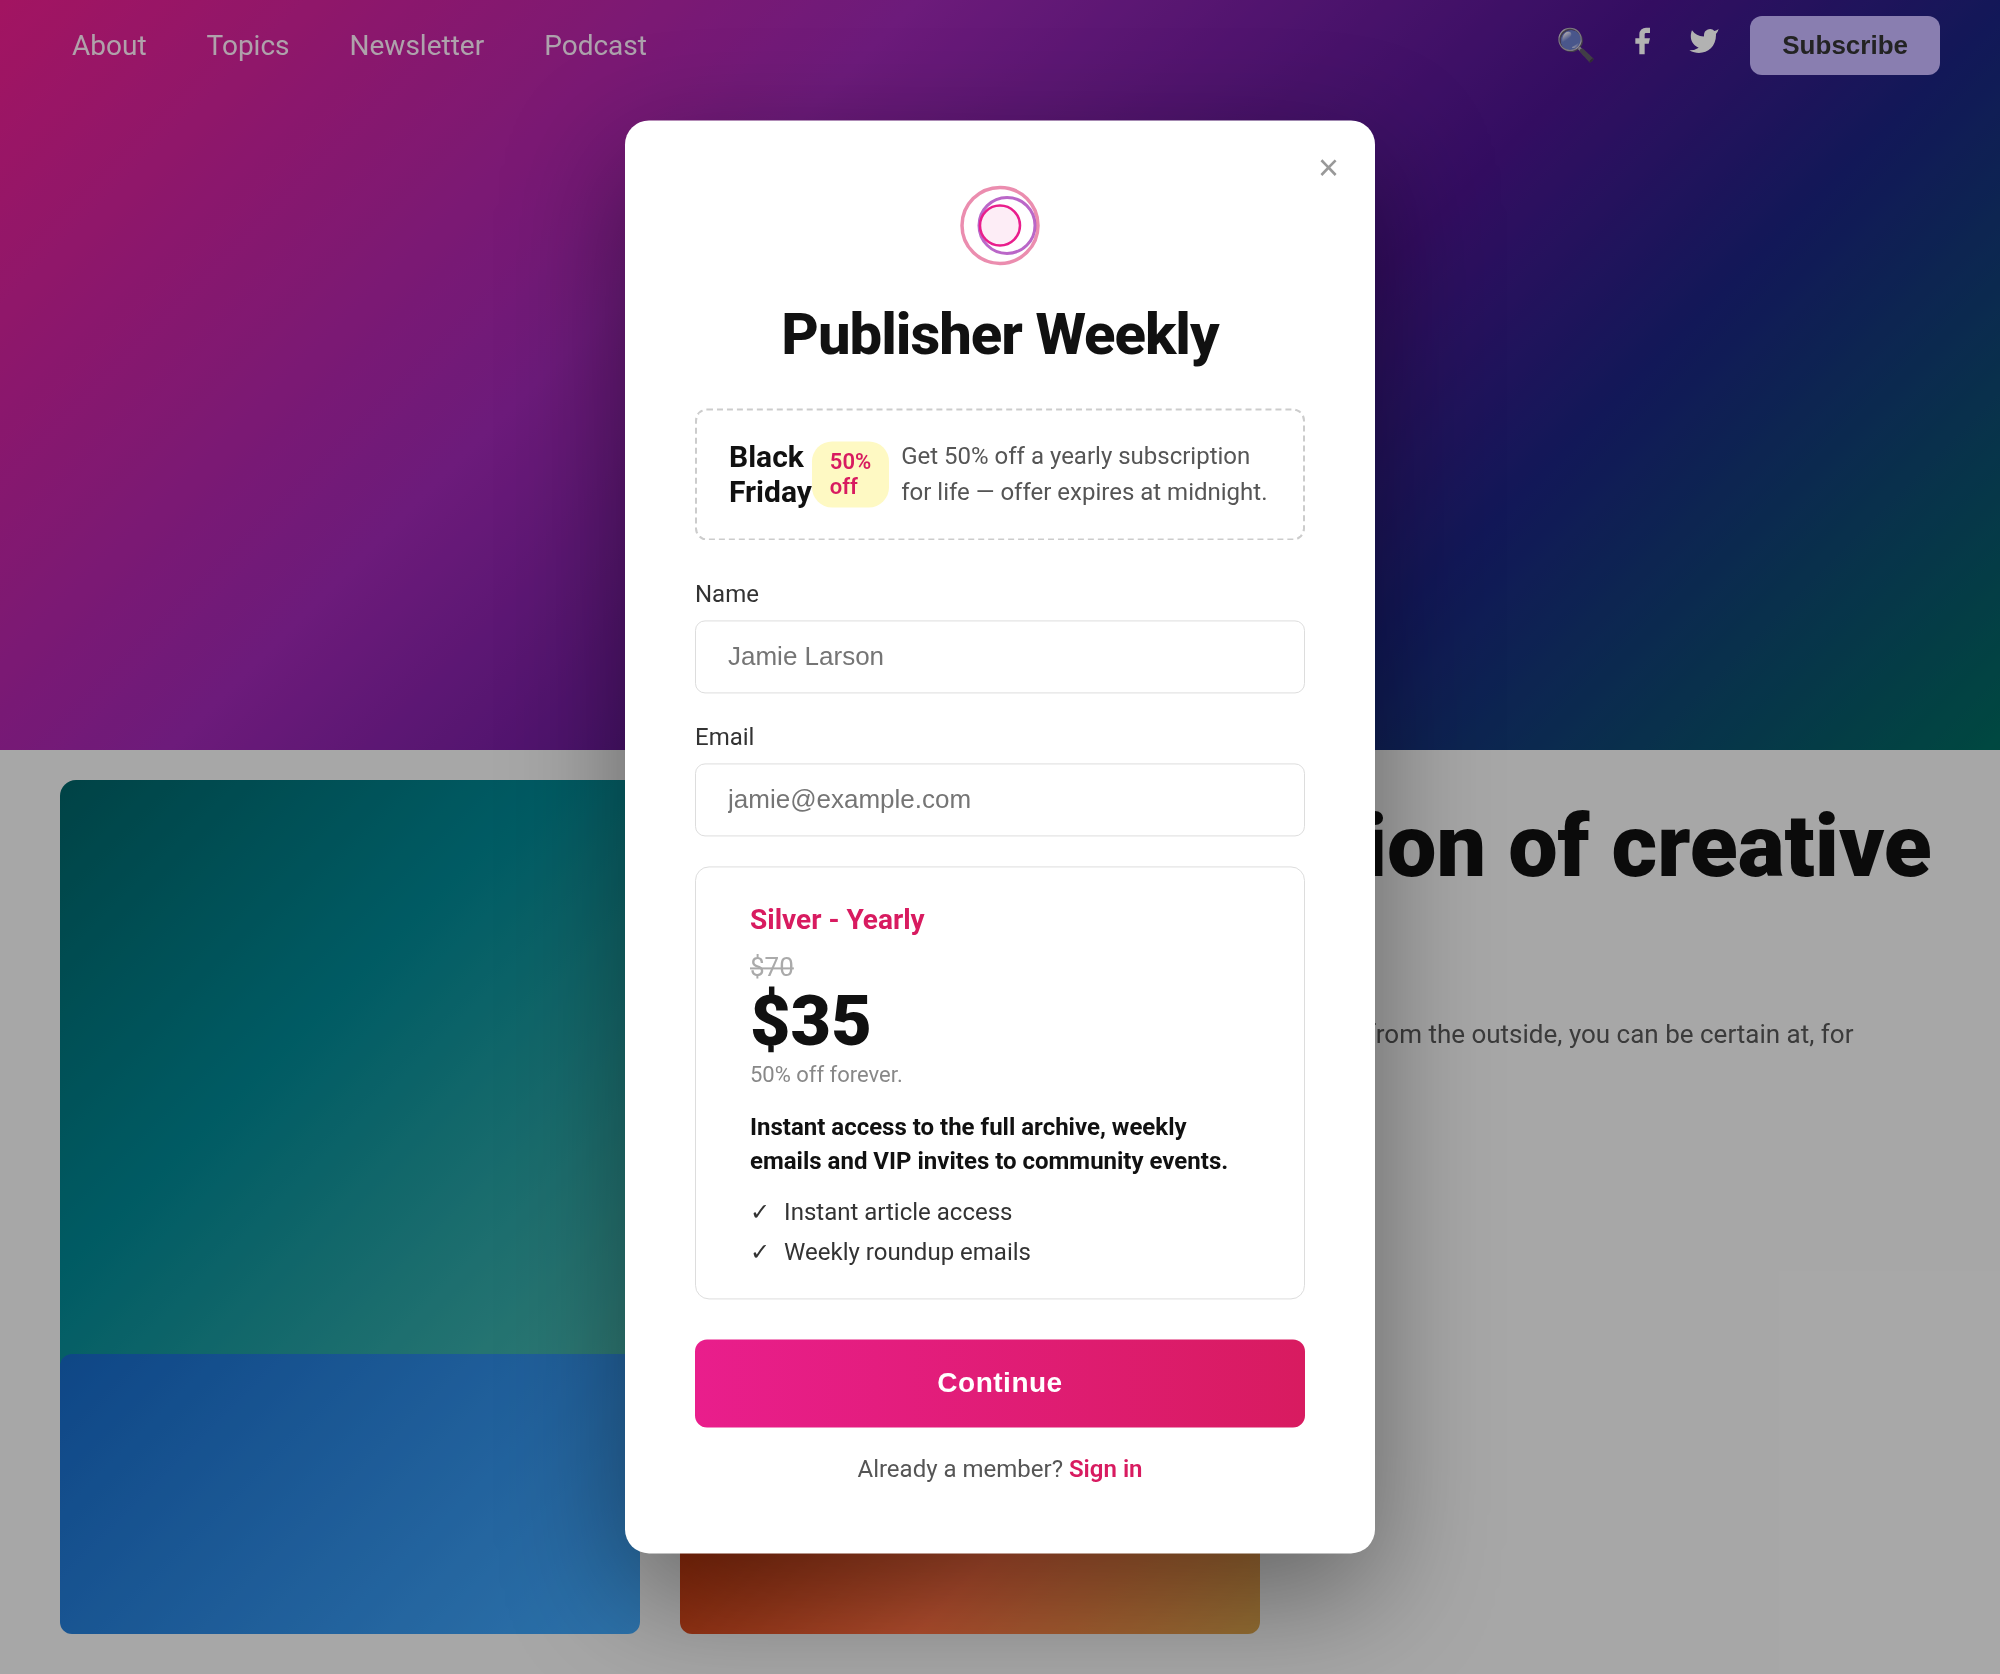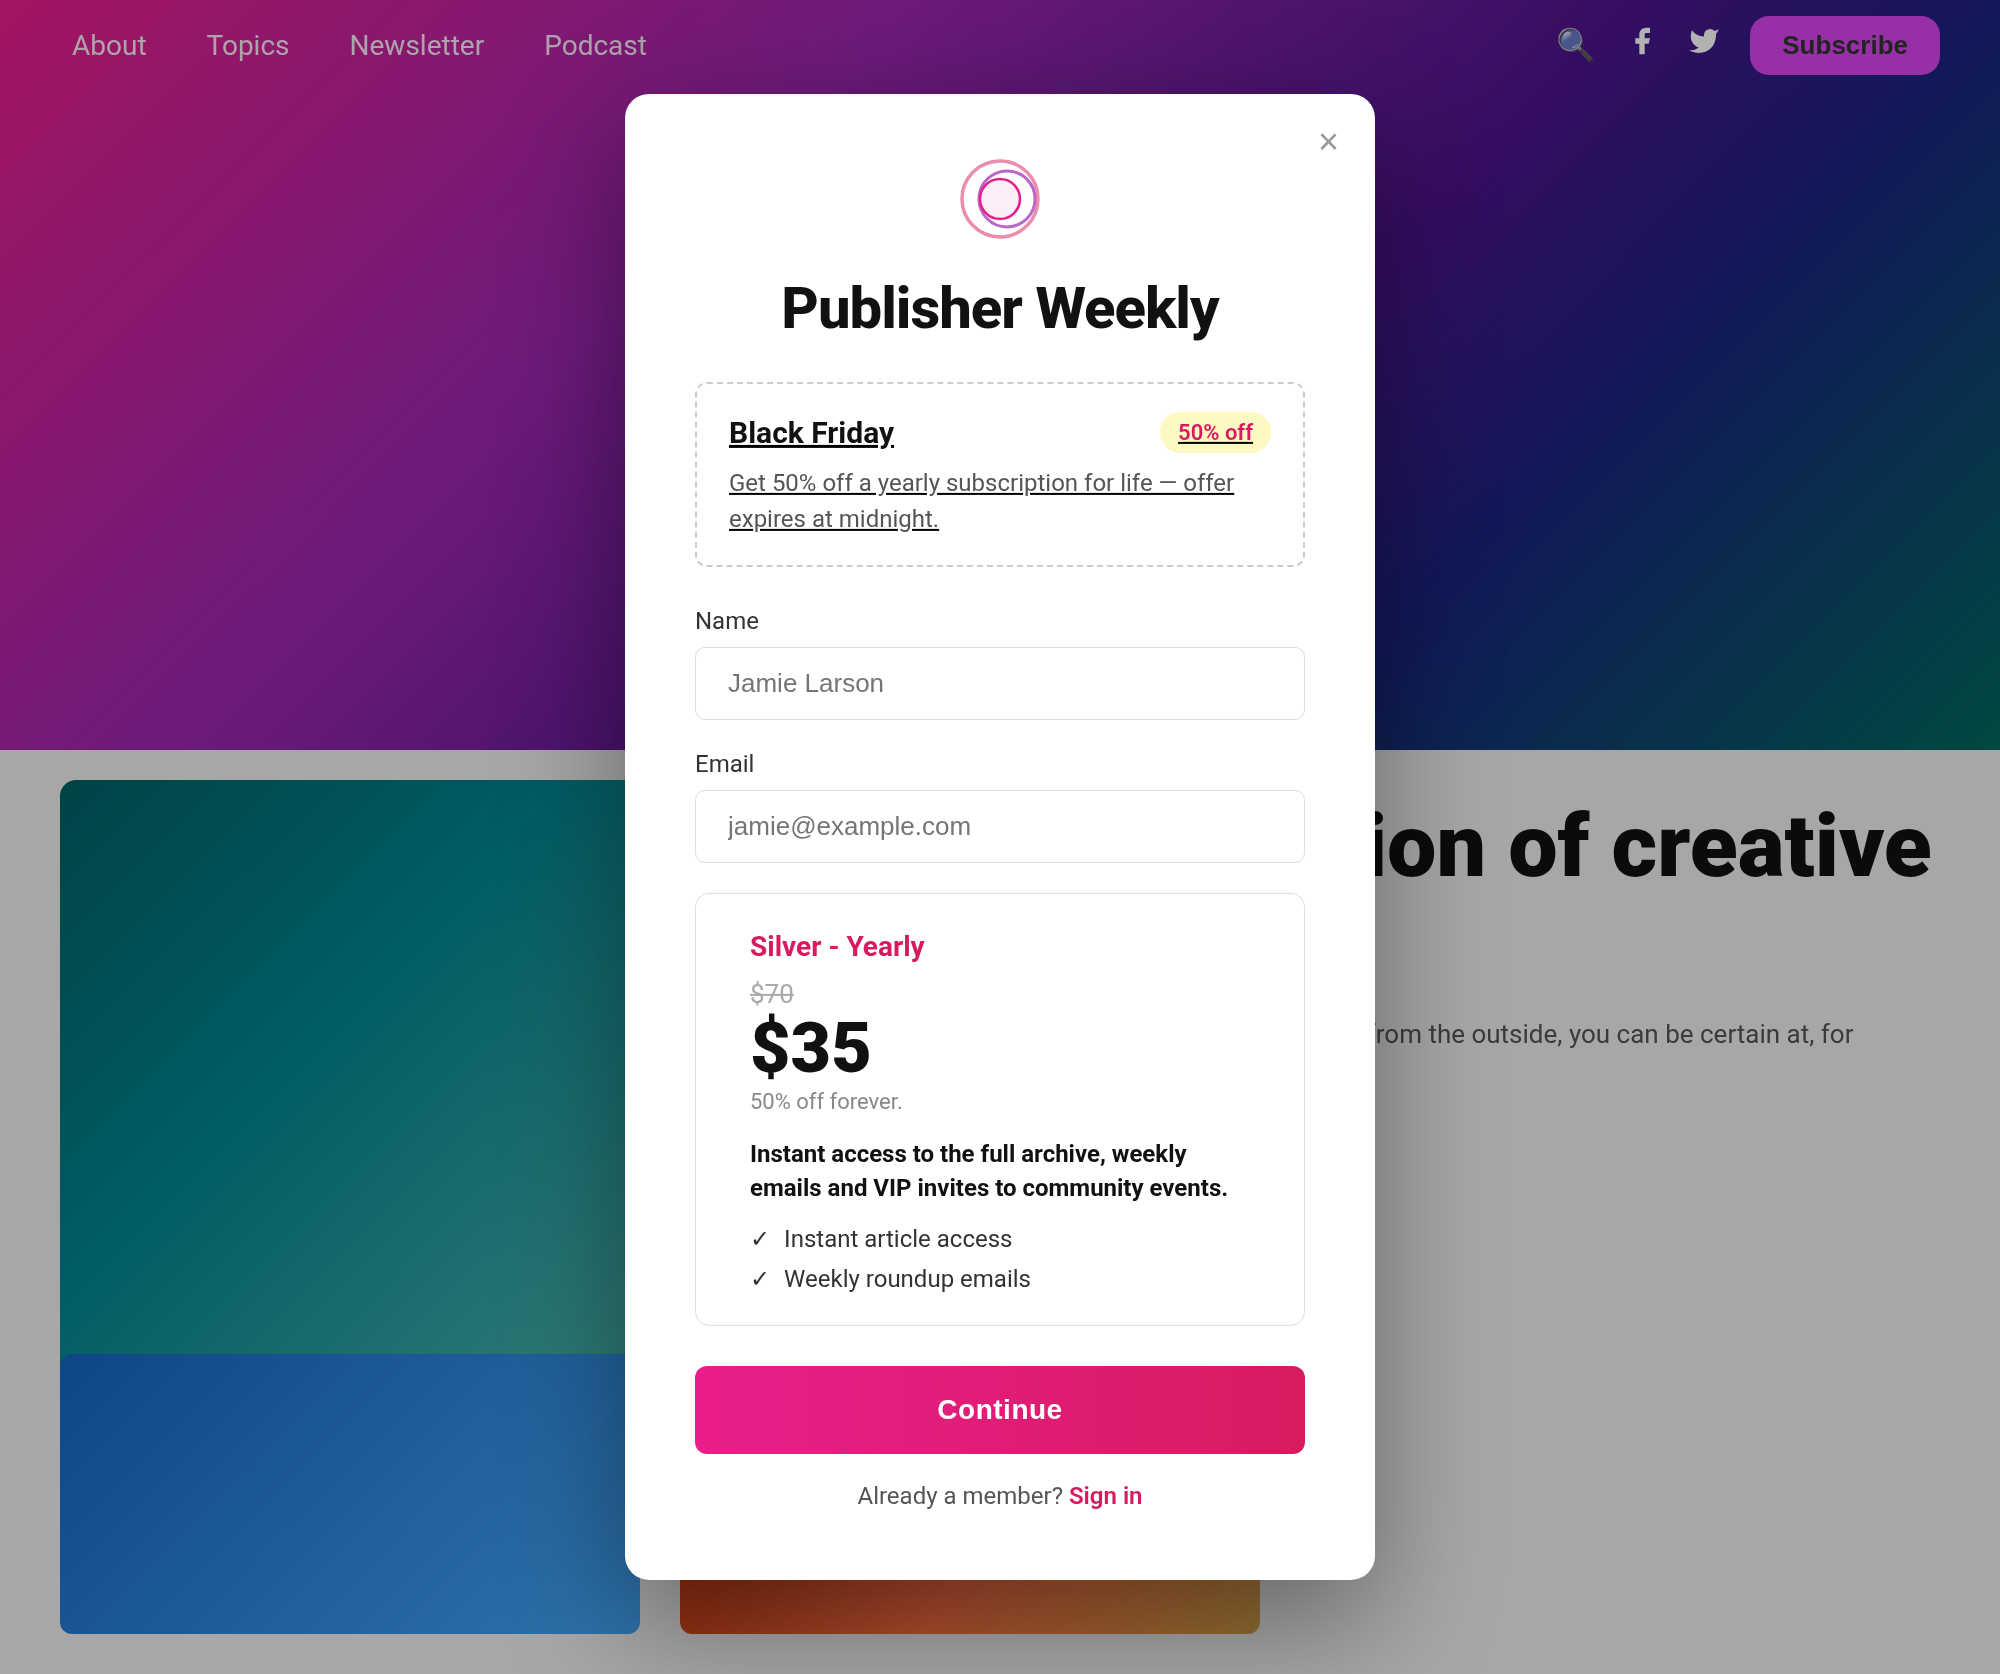--- a/index.html
+++ b/index.html
@@ -55,24 +55,24 @@
       display: flex;
       align-items: center;
       gap: 30px;
     }
     .nav-icon {
       color: rgba(255,255,255,0.9);
       font-size: 32px;
       cursor: pointer;
     }
     .subscribe-btn {
-      background: #d946ef;
+      background: #c4b5fd;
       color: #333;
       border: none;
-      border-radius: 19px;
+      border-radius: 12px;
       padding: 14px 32px;
       font-size: 26px;
       font-weight: 600;
       cursor: pointer;
     }
 
     
     .bg-content {
       position: absolute;
       top: 780px;
@@ -197,23 +197,22 @@
       letter-spacing: -1px;
     }
 
     
     .bf-banner {
       border: 2px dashed #ccc;
       border-radius: 12px;
       padding: 28px 32px;
       margin-bottom: 40px;
       display: flex;
-      flex-direction: column;
+      flex-direction: row;
       gap: 12px;
-      text-decoration: underline;
     }
     .bf-header {
       display: flex;
       align-items: center;
       justify-content: space-between;
     }
     .bf-title {
       font-size: 30px;
       font-weight: 700;
       color: #111;

